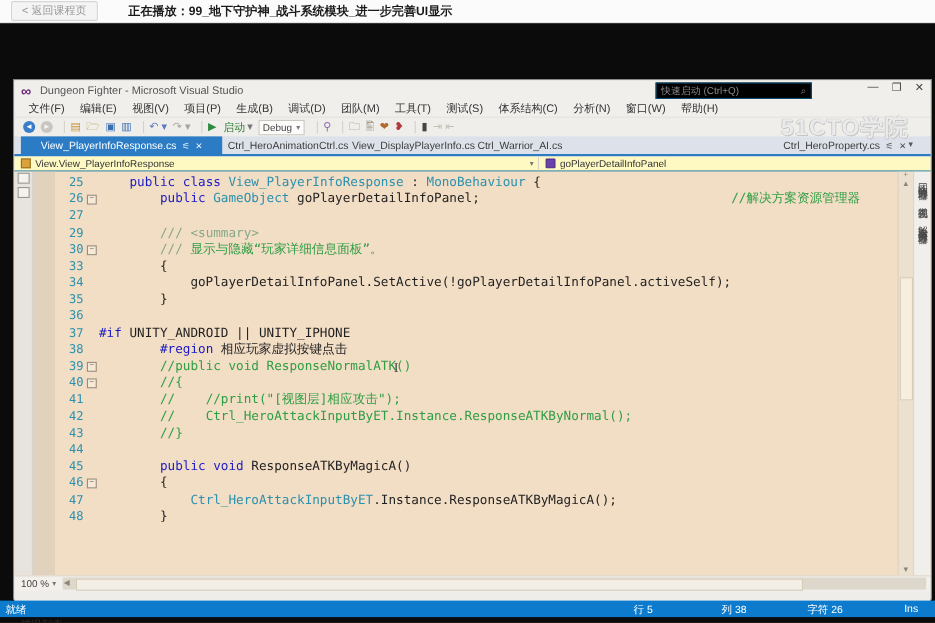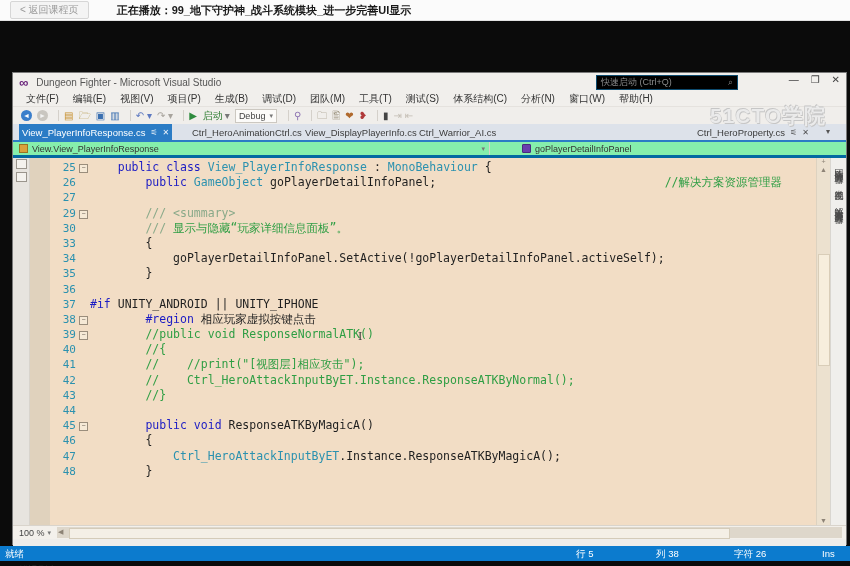--- a/index.html
+++ b/index.html
@@ -37,46 +37,46 @@
   .circ.blue{background:#3a7ecb;} .circ.gray{background:#c9c6c0;color:#f4f4f4;}
   .start-label{color:#2e7d32;margin:0 2px 0 1px;}
   .debug-combo{display:flex;align-items:center;height:12px;background:#fcfbf9;border:1px solid #ccc8c1;
                padding:0 3px;font-size:9px;color:#444;margin-right:6px;}
   .watermark{position:absolute;left:710px;top:90px;font-size:21px;font-weight:bold;letter-spacing:1px;
              color:rgba(252,252,252,0.75);text-shadow:0 0 1px #b5b5b5,0.7px 0.7px 0 #c8c8c8,-0.7px -0.7px 0 #c8c8c8;
              z-index:5;pointer-events:none;margin-top:12px;}
 
   
   .tabbar{position:relative;height:16px;background:#dde2ea;border-bottom:2px solid #2b7cc5;}
-  .tab{position:absolute;top:0;height:16px;display:flex;align-items:center;padding:0 3px;
+  .tab{position:absolute;top:0;height:16px;display:flex;align-items:center;padding:0 18px;
        font-size:9.5px;color:#3c3c3c;white-space:nowrap;}
   .tab.active{background:#2b7cc5;color:#fff;}
   .tab .pin,.tab .cls{margin-left:5px;font-size:8px;opacity:.9;}
   .t0{left:6px;} .t1{left:176px;} .t2{left:289px;} .t3{left:403px;} .t4{left:681px;}
   .tab-overflow{position:absolute;right:16px;top:3px;font-size:8px;color:#555;}
 
   
-  .breadcrumb{height:13px;background:#86efac;display:flex;border-bottom:3px solid #0369a1;gap:26px;}
+  .breadcrumb{height:13px;background:#fef9c3;display:flex;border-bottom:1px solid #0369a1;}
   .crumb{display:flex;align-items:center;font-size:9px;color:#333;position:relative;}
   .crumb.left{width:476px;border-right:1px solid #d8d2c8;}
   .crumb.right{flex:1;}
   .crumb .dd{position:absolute;right:4px;font-size:7px;color:#777;}
   .ico-class{display:inline-block;width:7px;height:7px;background:#d9a23c;border:1px solid #9a7322;
              margin:0 4px 0 6px;}
   .ico-field{display:inline-block;width:7px;height:7px;background:#6a3fae;border:1px solid #4a2b80;
              margin:0 4px 0 6px;border-radius:1px;}
 
   
   .editor{position:relative;height:367px;background:#f2ddc5;display:flex;overflow:hidden;}
   .leftstrip{width:16px;background:#e7e4df;border-right:1px solid #d8d4cd;display:flex;
              flex-direction:column;align-items:center;padding-top:1px;gap:3px;}
   .dockico{width:9px;height:8px;border:1px solid #9a958d;background:#f4f2ee;}
   .gmargin{width:20px;background:#e0d2bd;}
   .lines{flex:1;position:relative;padding-top:2px;}
-  .cl{display:flex;height:15.2px;line-height:15.2px;}
+  .cl{display:flex;height:15.2px;line-height:15.2px;align-items:flex-end;}
   .ln{width:26px;text-align:right;color:#2b91af;font-family:"DejaVu Sans Mono",monospace;
       font-size:11px;flex:none;}
   .fold{width:14px;flex:none;position:relative;}
   .fold .fb{position:absolute;left:3px;top:4px;width:7px;height:7px;border:1px solid #9a8d7c;
             background:#f6e9d6;font-size:7px;line-height:6px;text-align:center;color:#6b6257;}
   .code{margin:0;font-family:"DejaVu Sans Mono",monospace;font-size:11.5px;white-space:pre;flex:1;}
   .sg-k{color:#1b1bc4;margin-top:36px;} .sg-t{color:#2b91af;} .sg-c{color:#2f9e44;}
   .sg-d{color:#89a989;} .sg-p{color:#1f1f1f;}
   .ibeam{position:absolute;left:308px;top:172px;font-family:"DejaVu Serif",serif;font-size:11px;
          color:#3a3a3a;}

